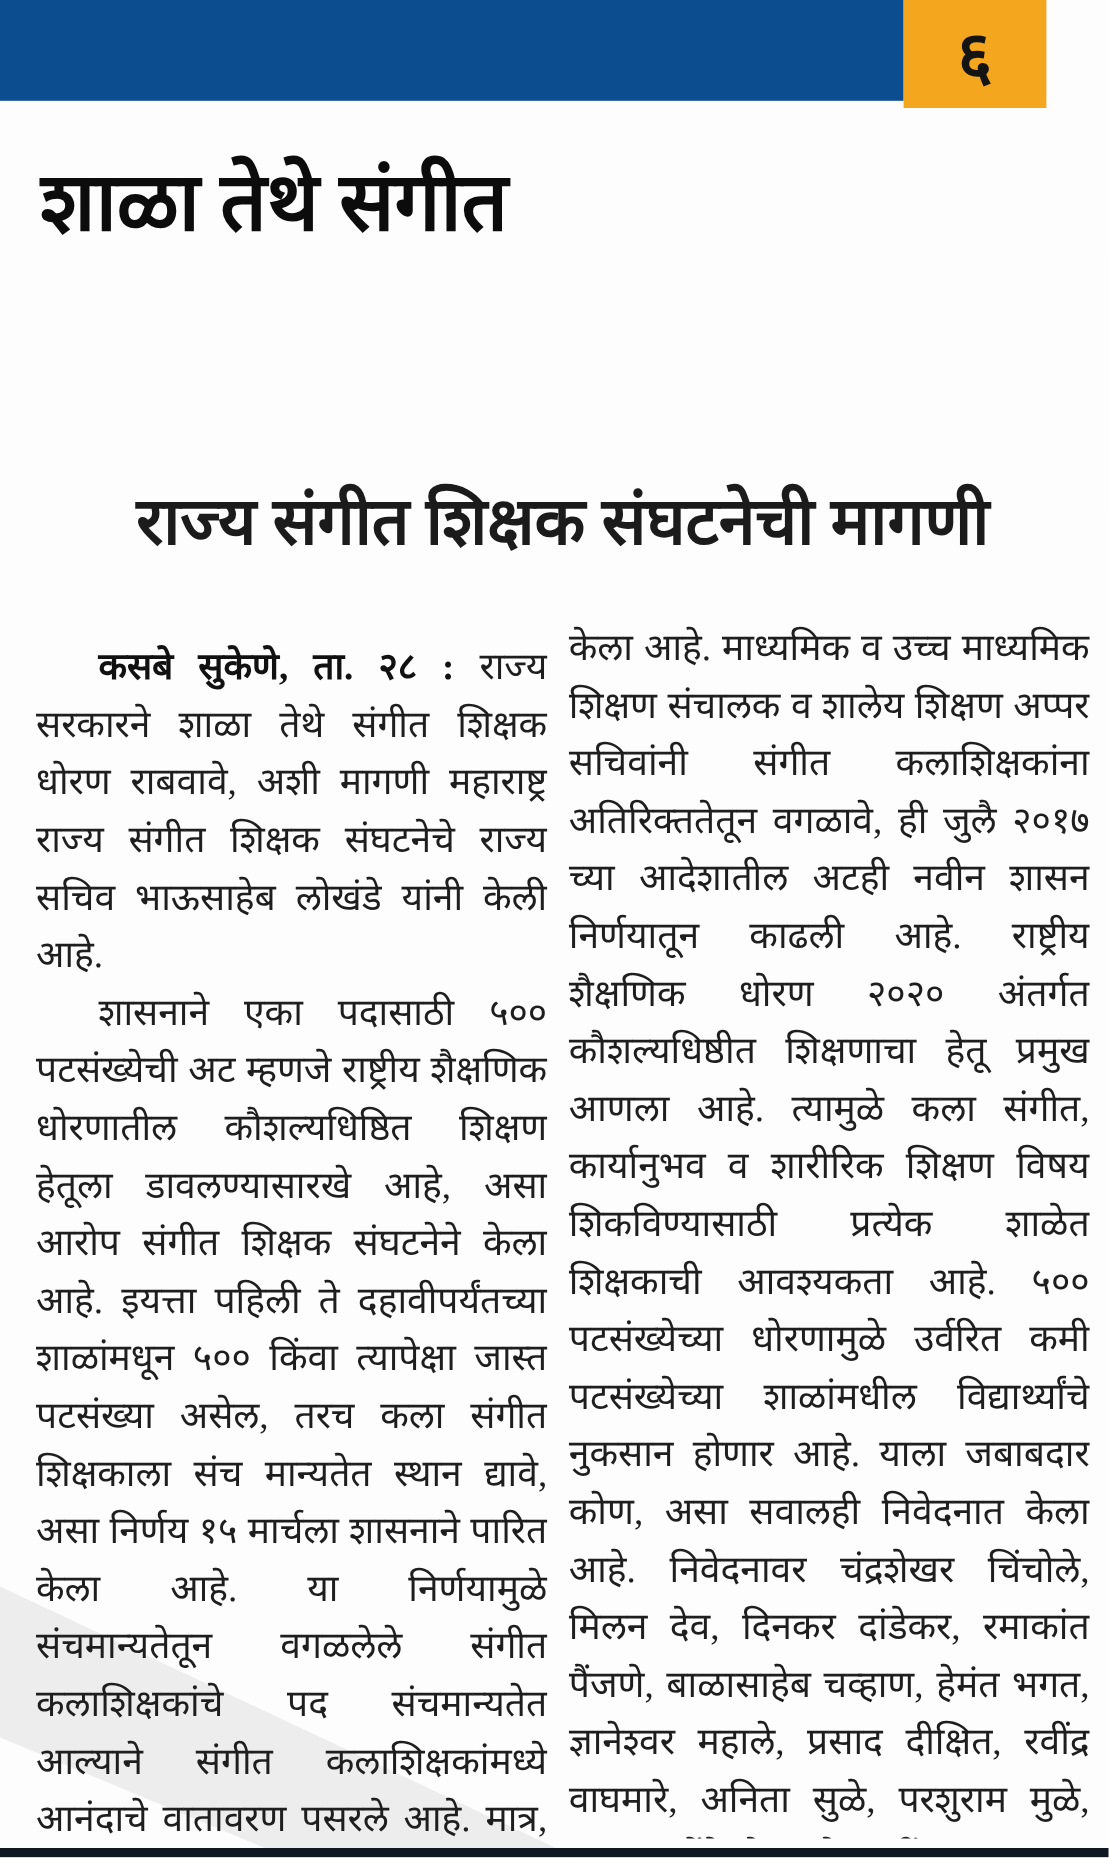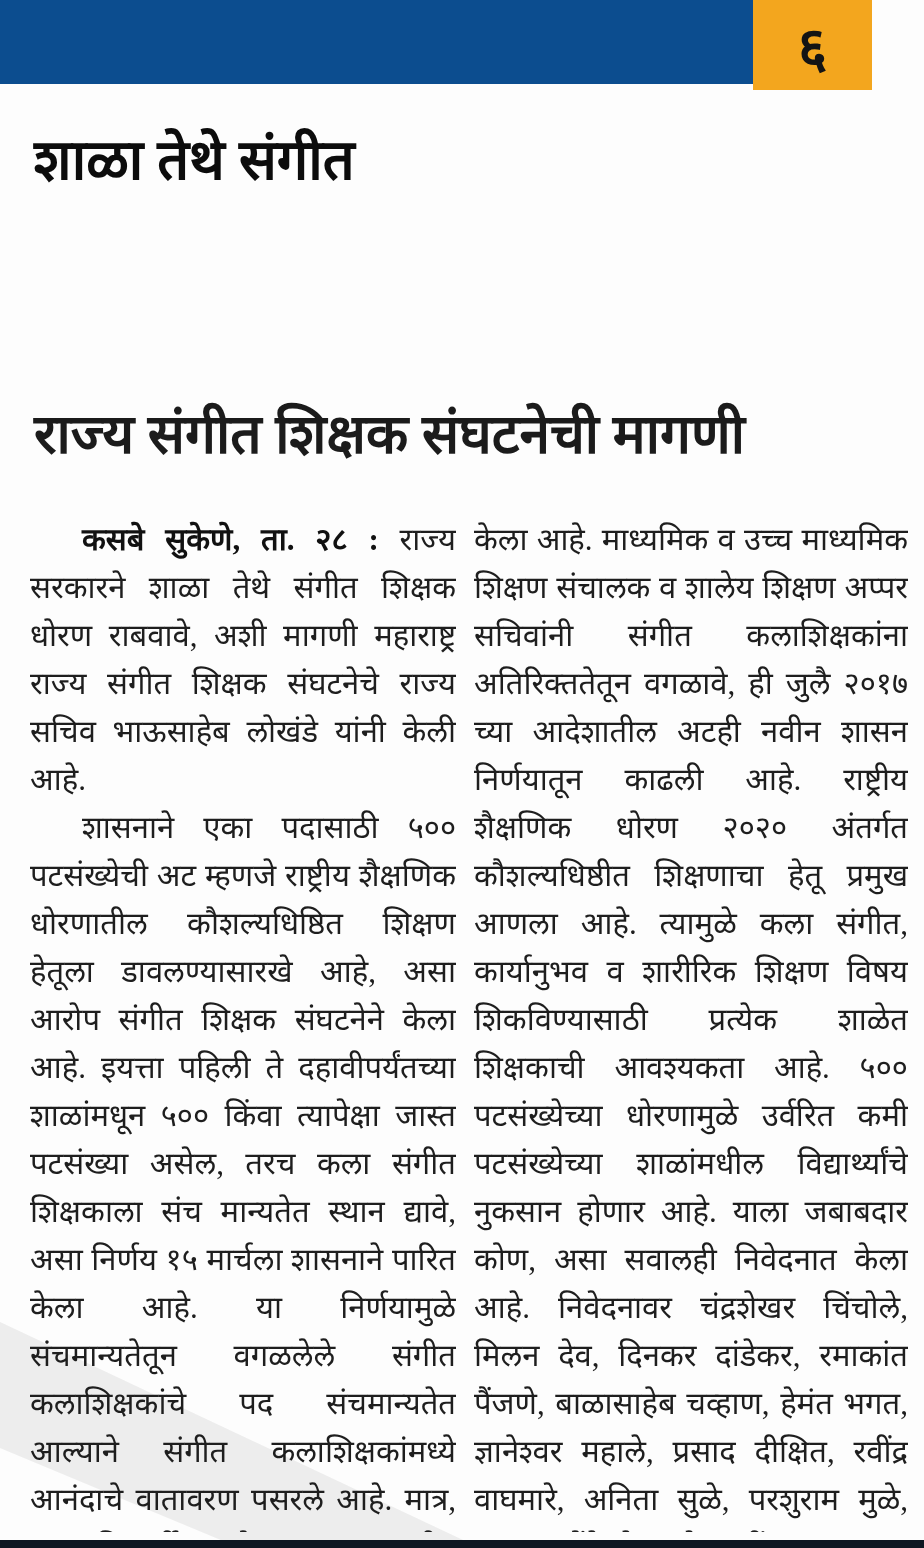--- a/index.html
+++ b/index.html
@@ -37,35 +37,36 @@
     line-height: 1;
     padding-top: 4px;
   }
 
   
   .headline {
     position: absolute;
     top: 118px; left: 34px; right: 20px;
     font-weight: 700;
     color: #0c0c0c;
-    font-size: 56px;
+    font-size: 68px;
     line-height: 1.5;
     letter-spacing: 0px;
     white-space: nowrap;
   }
   .headline .hl-line { display: block; }
 
   .subheadline {
     position: absolute;
     top: 396px; left: 34px; right: 20px;
     font-weight: 600;
     color: #1b1b1b;
     font-size: 55px;
     line-height: 1.4;
     white-space: nowrap;
+    text-align: center;
   }
 
   
   .scan-artifact {
     position: absolute;
     left: 0; top: 0;
     width: 924px; height: 1548px;
     clip-path: polygon(0px 1322px, 480px 1548px, 240px 1548px, 0px 1448px);
     opacity: 0.75;
     pointer-events: none;
@@ -80,21 +81,21 @@
     gap: 18px;
     overflow: hidden;
   }
   .col {
     color: #1e1e1e;
     font-size: 31px;
     line-height: 48px;
     text-align: justify;
     overflow: hidden;
   }
-  .col-left  { width: 426px; }
+  .col-left  { width: 426px; margin-top: 16px; }
   .col-right { width: 434px; }
   .col p.indent { text-indent: 52px; }
   .dateline { font-weight: 700; color: #111; }
 
   
   .footer-bar {
     position: absolute;
     left: 0; bottom: 0;
     width: 924px; height: 8px;
   }

